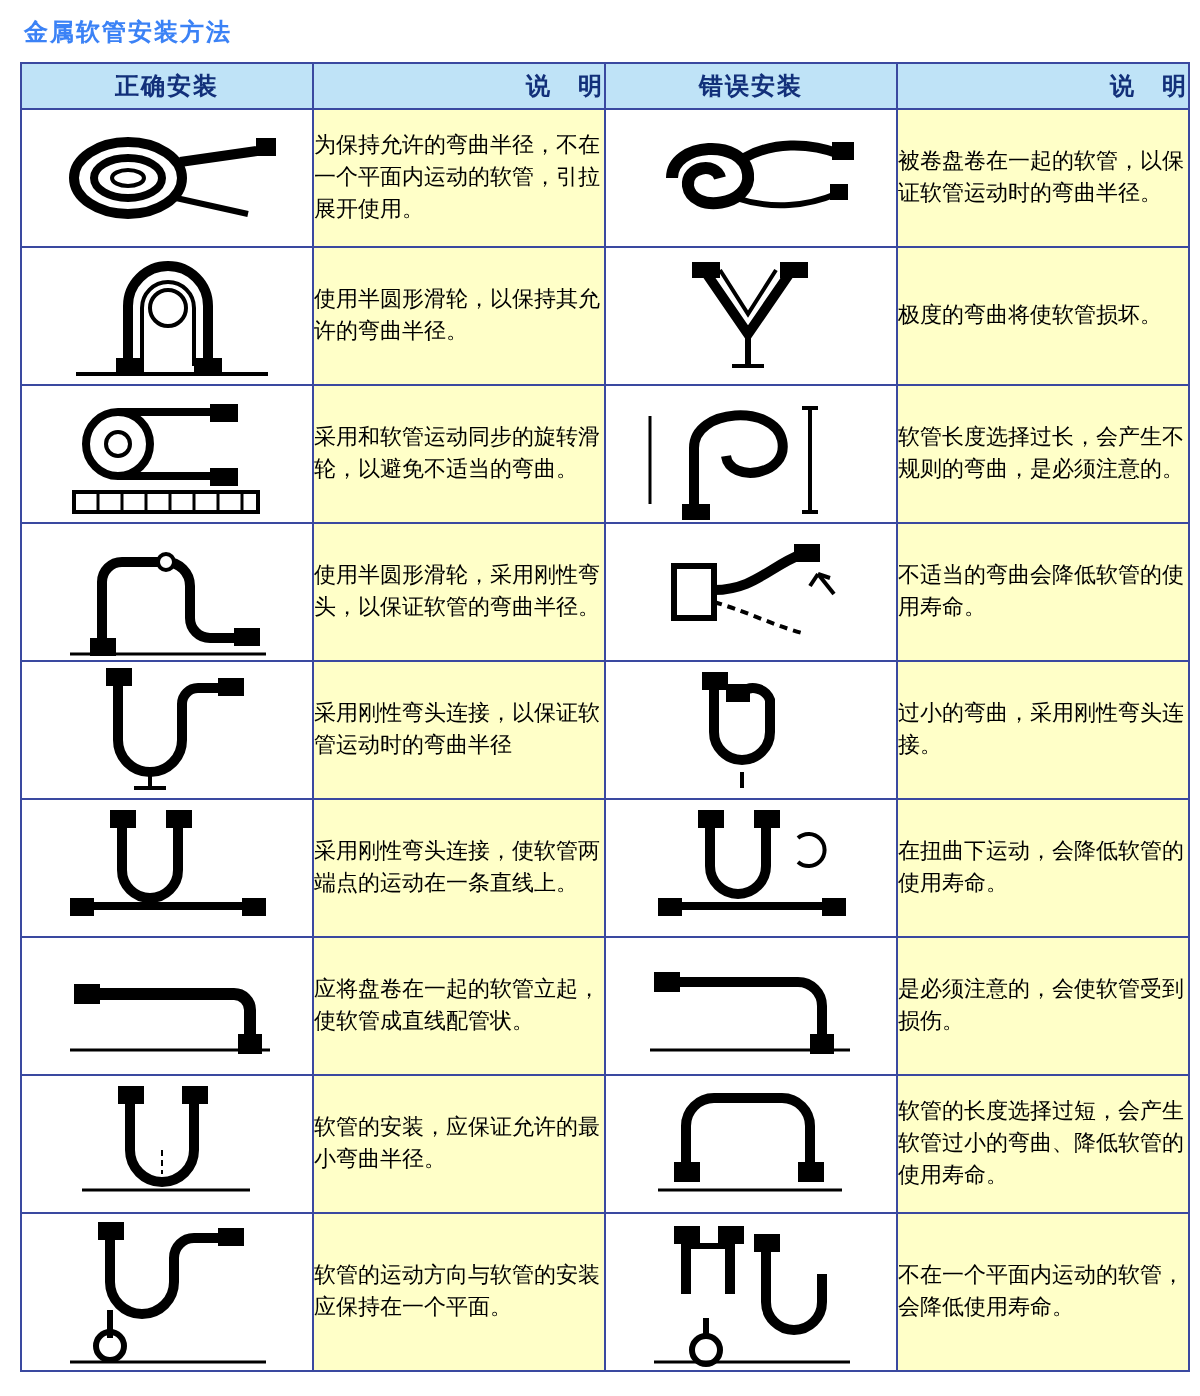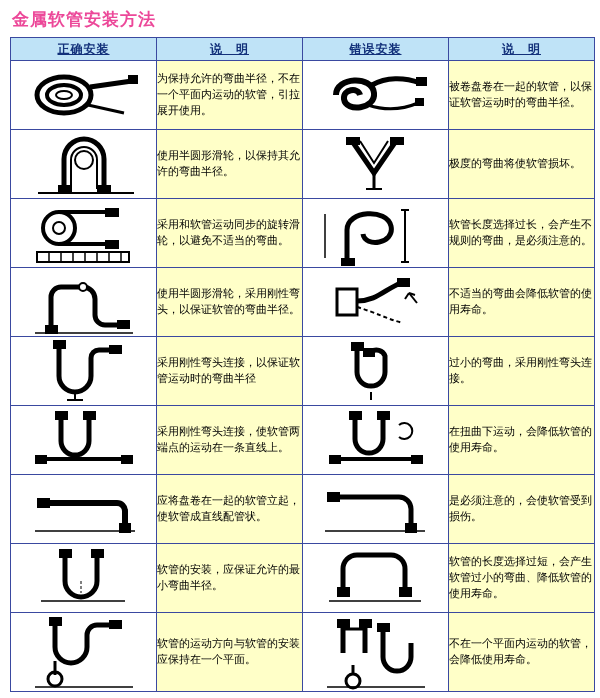--- a/index.html
+++ b/index.html
@@ -15,48 +15,47 @@
     overflow: hidden;
   }
   .page {
     position: relative;
     width: 600px;
     height: 698px;
     box-sizing: border-box;
     padding: 6px 10px 0 10px;
   }
   .doc-title {
-    font-size: 17px;
+    font-size: 12px;
     font-weight: bold;
     letter-spacing: 1px;
     margin: 2px 0 6px 2px;
-    color: #ec4899;
+    color: #3b82f6;
   }
   table.hose-table {
     border-collapse: collapse;
     table-layout: fixed;
     width: 580px;
     border: 1px solid #2b3a8f;
   }
   table.hose-table td, table.hose-table th {
     border: 1px solid #3a49a0;
     padding: 0;
     vertical-align: middle;
   }
   thead th {
     background: #bfe3f7;
     color: #12307a;
     font-size: 12px;
     font-weight: bold;
     height: 22px;
     letter-spacing: 1px;
-    text-decoration: underline;
   }
   .col-img { width: 145px; }
-  .col-txt { width: 145px; }
+  .col-txt { width: 145px; text-align: right; }
   td.img-cell {
     background: #ffffff;
     text-align: center;
     vertical-align: middle;
     height: 68px;
     position: relative;
   }
   td.txt-cell {
     background: #ffffc8;
     font-size: 11px;

